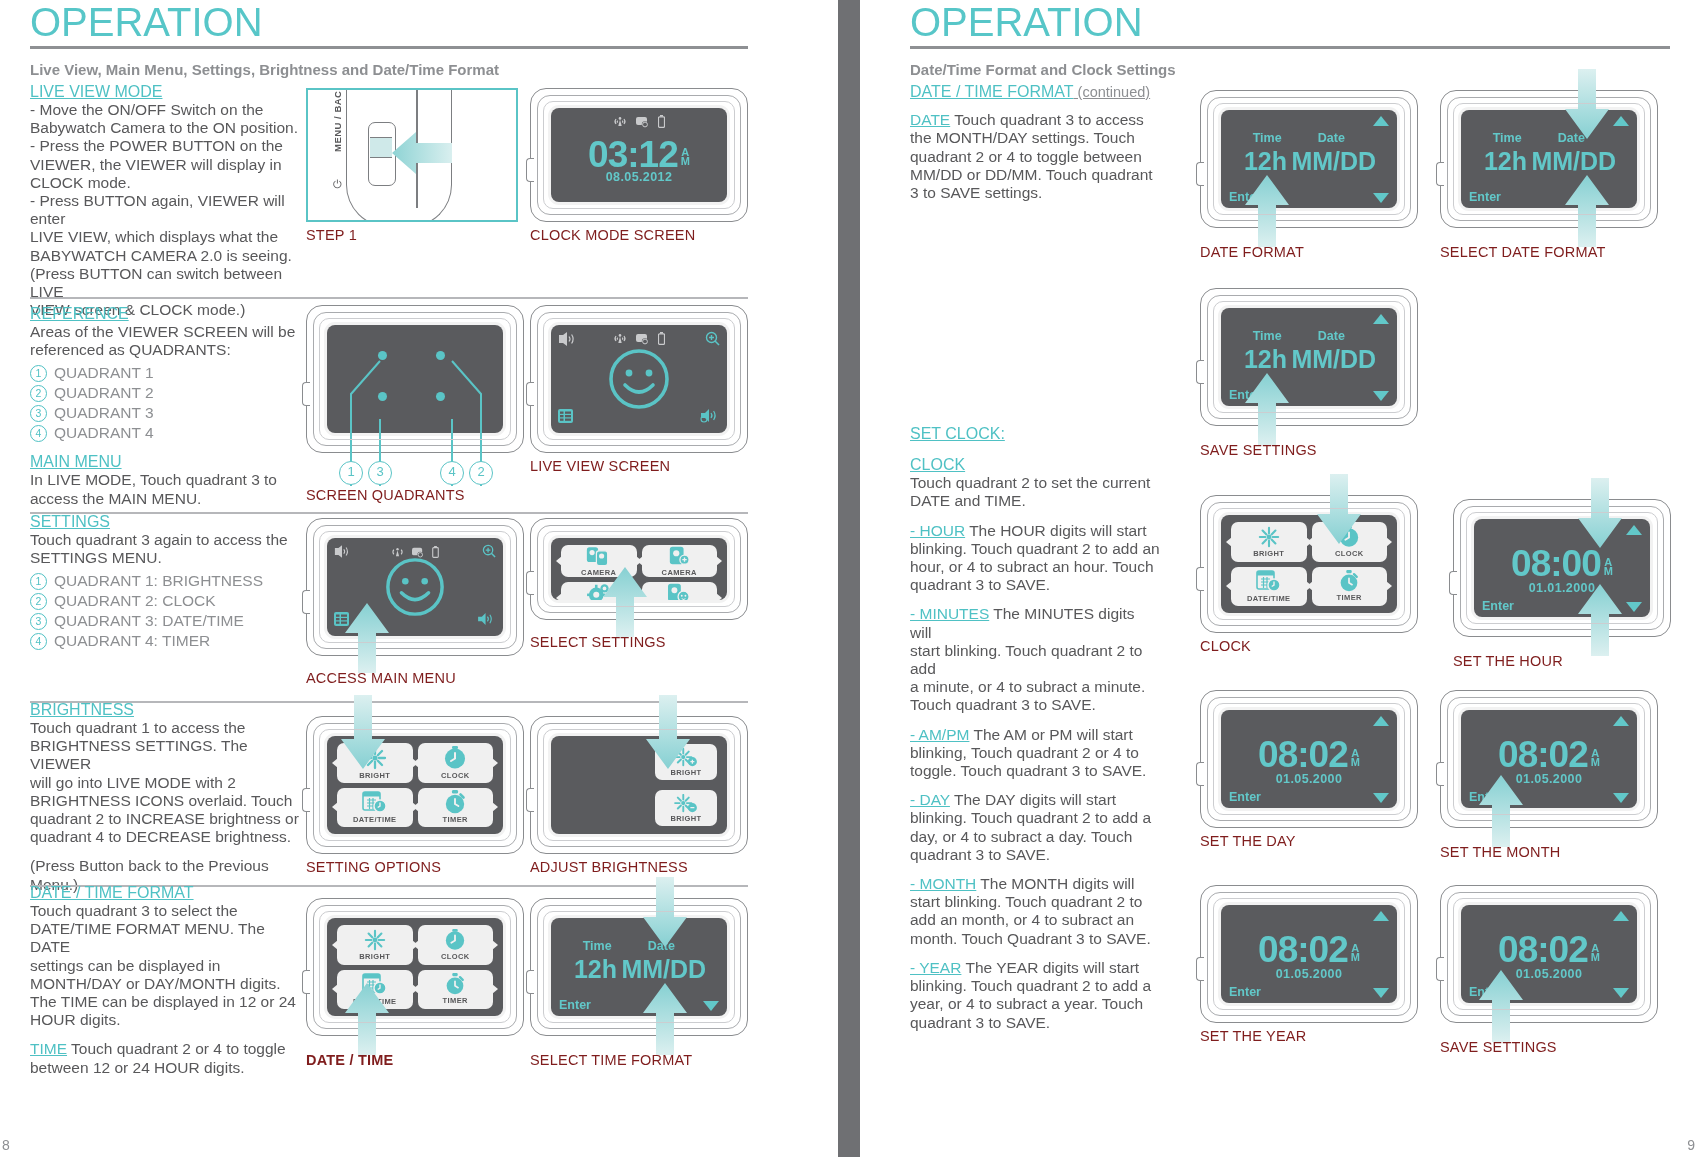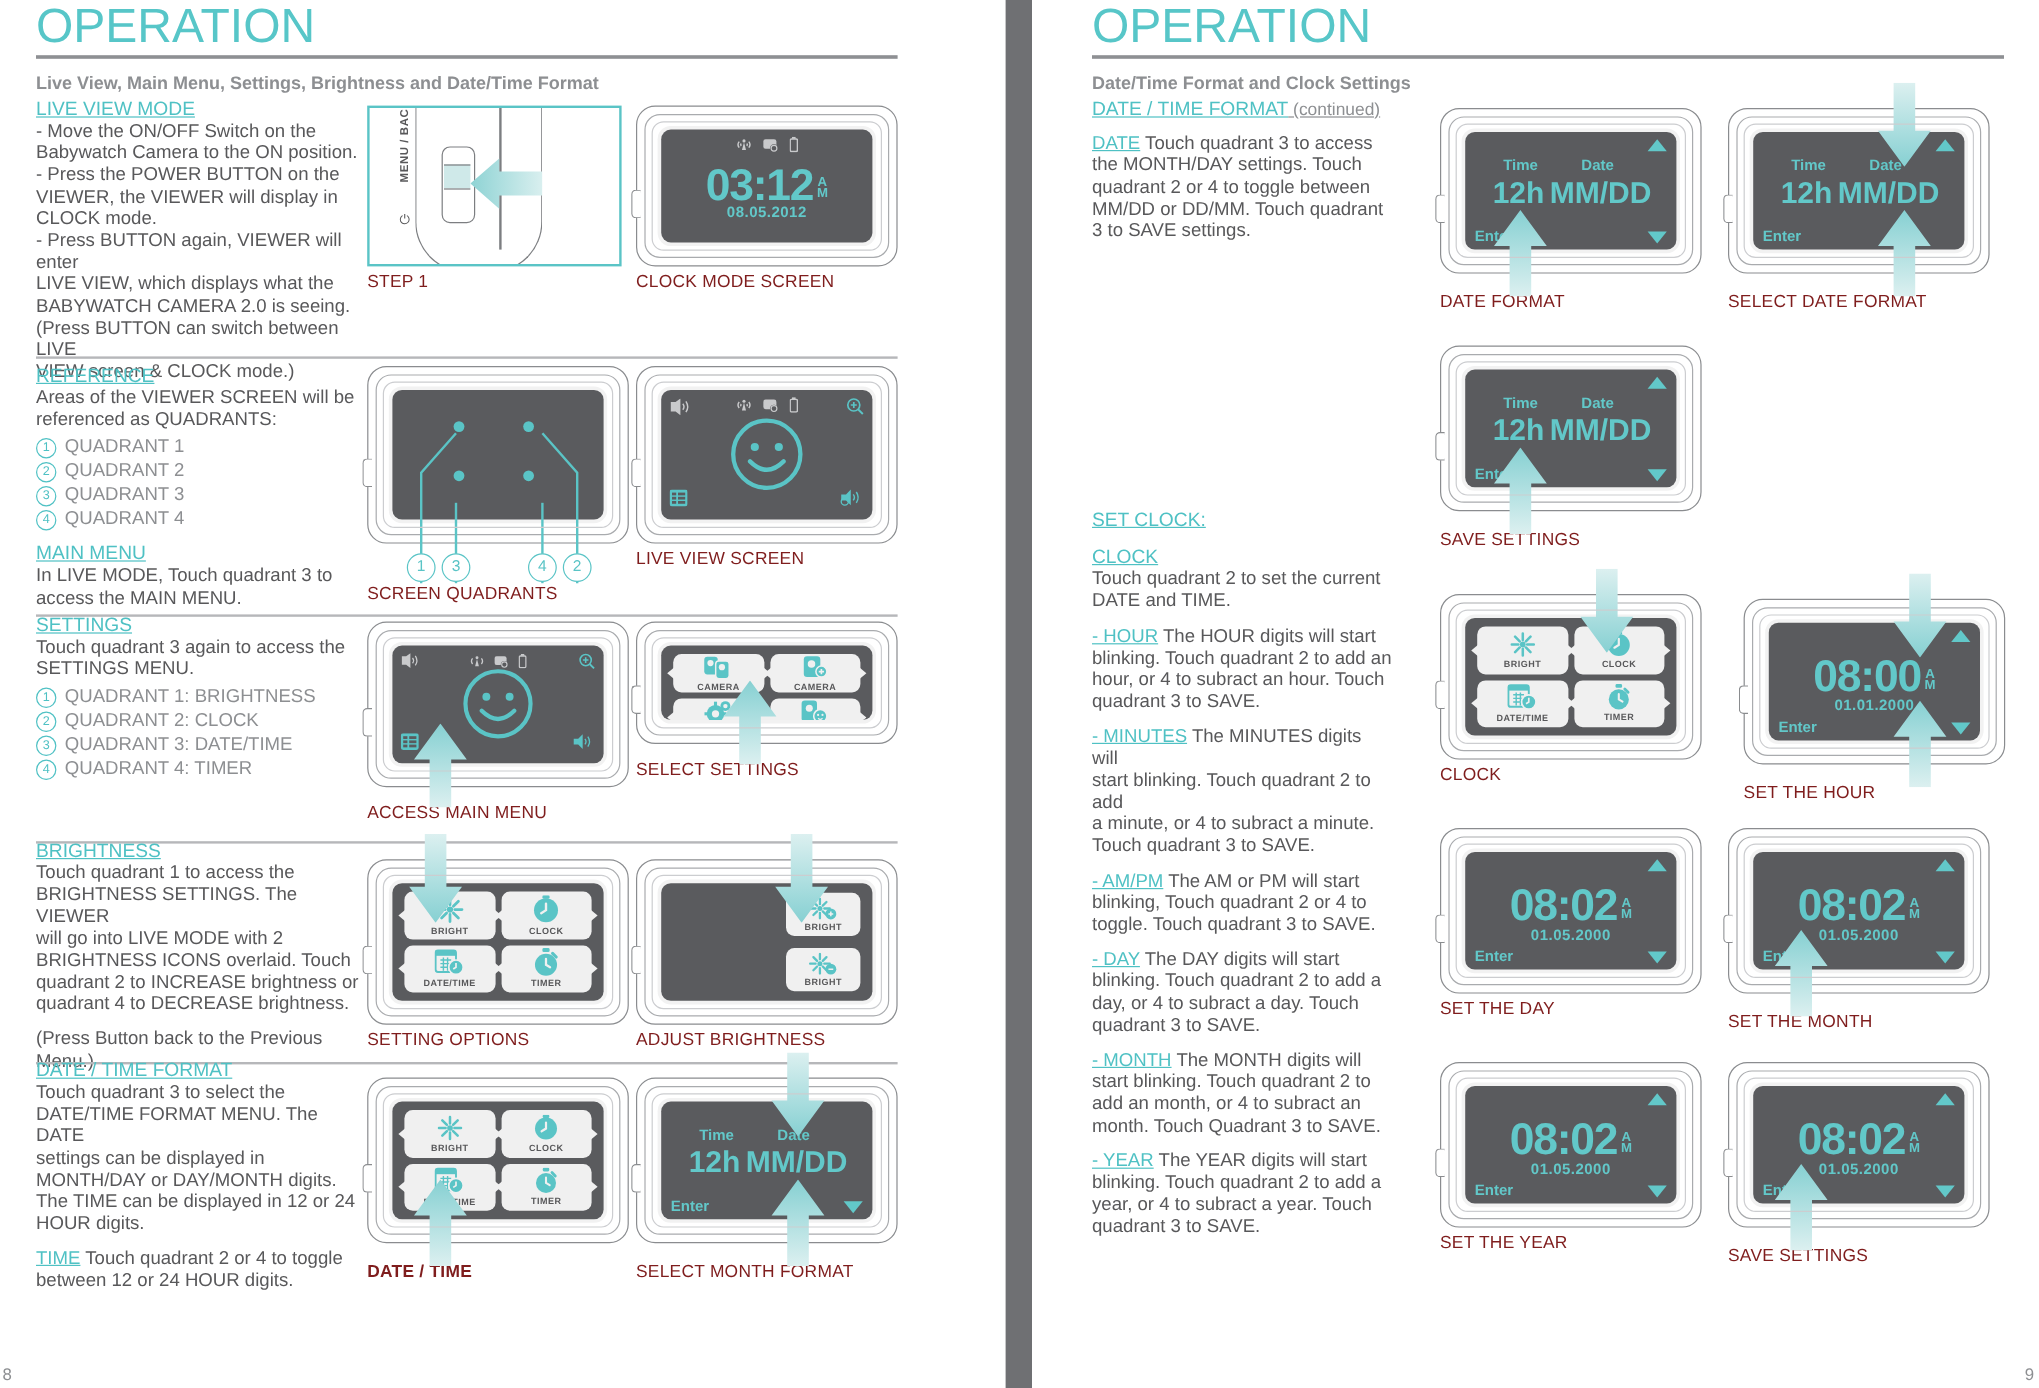--- a/index.html
+++ b/index.html
@@ -682,21 +682,21 @@
         <div class="clk-enter">Enter</div>
         <div class="tri-dn"></div>
       </div>
       <svg class="arrow" style="left:110px;top:-22px;" width="48" height="70" viewBox="0 0 48 70">
         <path d="M24 70 L46 40 L33 40 L33 0 L15 0 L15 40 L2 40 Z" fill="url(#gd1)"></path>
       </svg>
       <svg class="arrow" style="left:110px;bottom:-20px;" width="48" height="72" viewBox="0 0 48 72">
         <path d="M24 0 L46 30 L33 30 L33 72 L15 72 L15 30 L2 30 Z" fill="url(#gu1)"></path>
       </svg>
     </div>
-    <div class="cap" style="margin-top:16px;">SELECT MONTH FORMAT</div>
+    <div class="cap" style="margin-top:16px;">SELECT TIME FORMAT</div>
   </div>
 
   <div class="pgnum" style="left:2px;">8</div>
 </div>
 
 <div class="page page-right">
 
   <div style="position:absolute;left:30px;top:0px;width:760px;">
     <h1 class="op">OPERATION</h1>
     <div class="rule-thick"></div>

